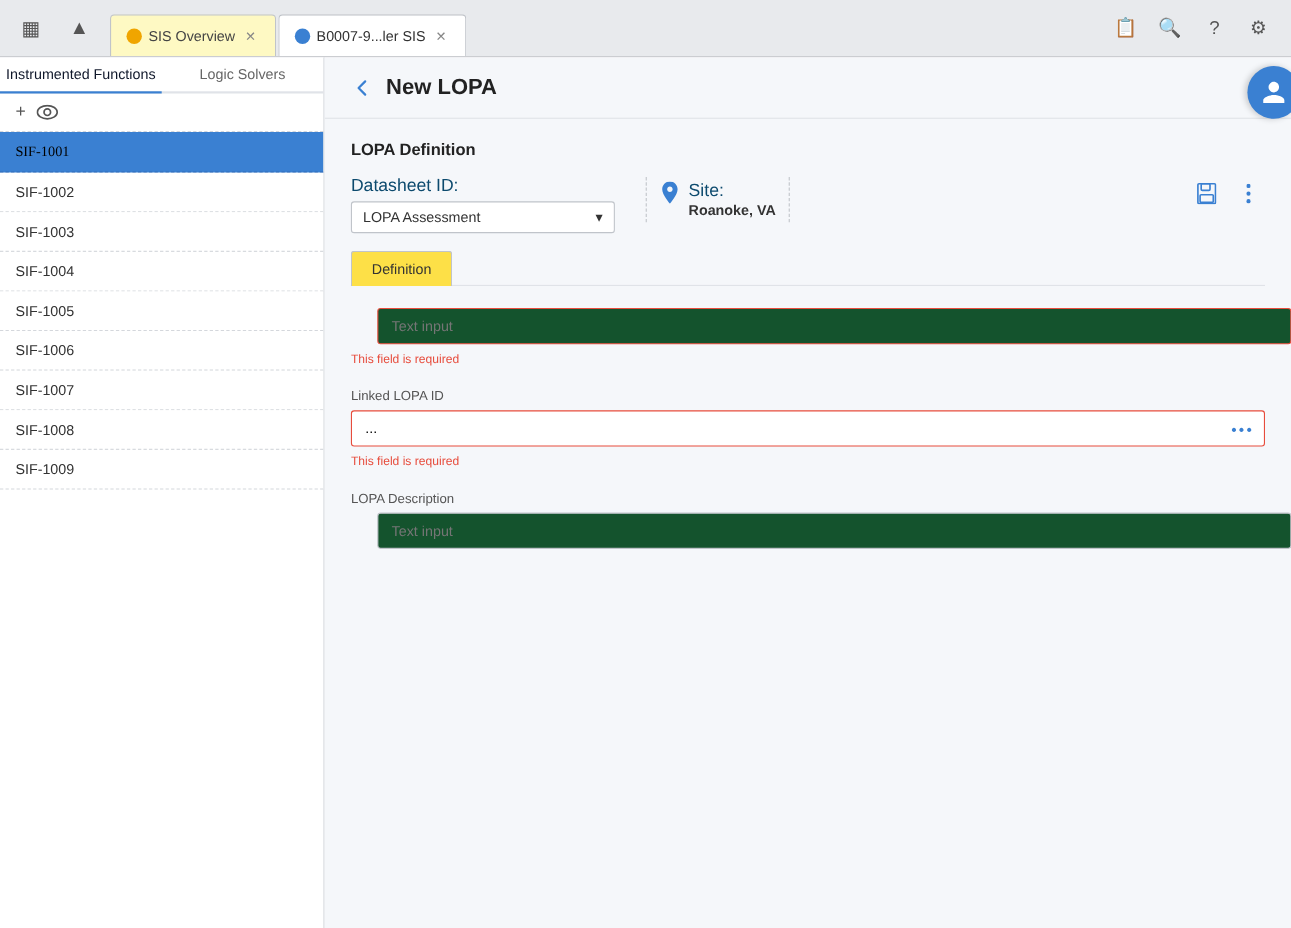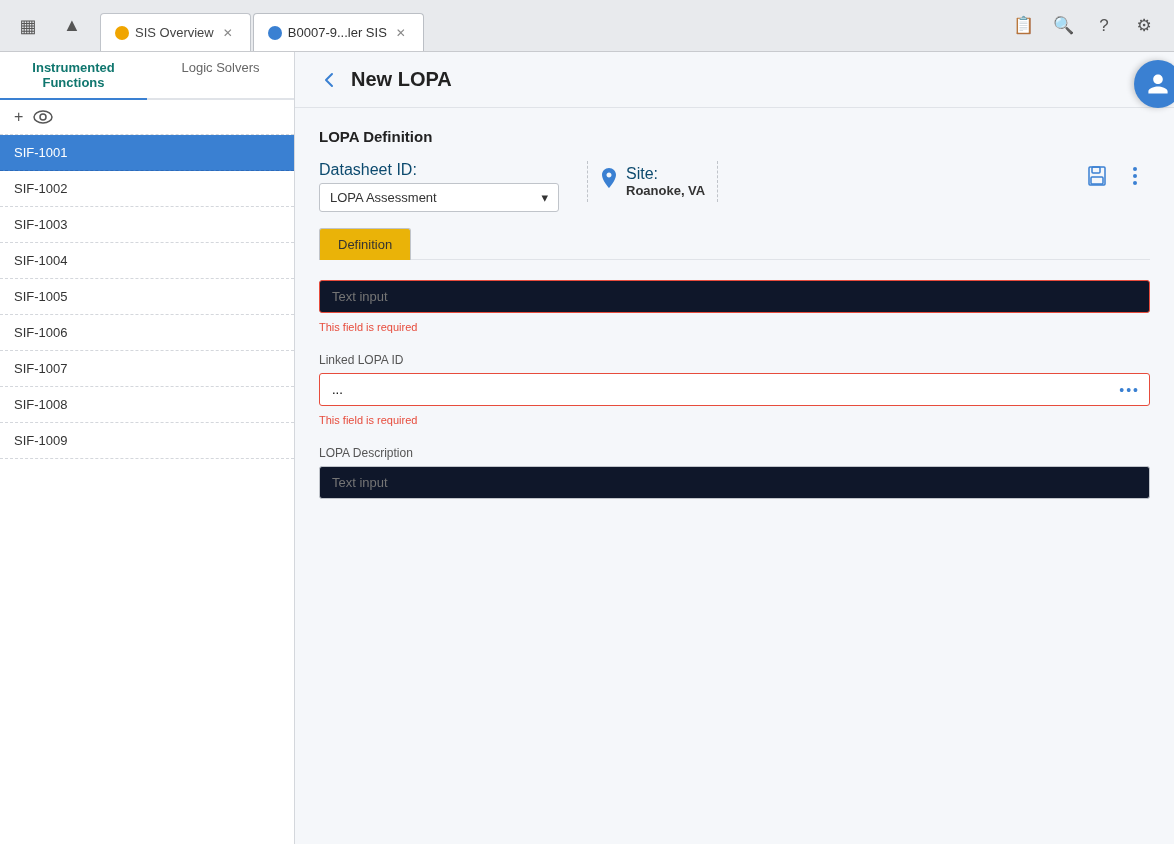--- a/index.html
+++ b/index.html
@@ -38,21 +38,21 @@
       align-items: flex-end;
       flex: 1;
       height: 100%;
       padding-top: 8px;
     }
     .tab {
       display: flex;
       align-items: center;
       padding: 0 14px;
       height: 38px;
-      background: #ffffff;
+      background: #fef9c3;
       border: 1px solid #c0c4ca;
       border-bottom: none;
       border-radius: 4px 4px 0 0;
       cursor: pointer;
       gap: 6px;
       color: #444;
       font-size: 13px;
       margin-right: 2px;
     }
     .tab.active {
@@ -147,23 +147,23 @@
       text-align: center;
       padding: 8px 4px;
       cursor: pointer;
       font-size: 13px;
       color: #666;
       font-weight: 500;
       border-bottom: 2px solid transparent;
       margin-bottom: -2px;
     }
     .sidebar-tab.active {
-      color: #0f766e;
+      color: #0f172a;
       border-bottom: 2px solid #3a80d2;
-      font-weight: 700;
+      font-weight: 400;
     }
 
     
     .sidebar-actions {
       display: flex;
       align-items: center;
       gap: 10px;
       padding: 8px 14px;
       border-bottom: 1px dashed #d4d7dc;
     }
@@ -183,22 +183,23 @@
     .sidebar-item {
       padding: 10px 14px;
       border-bottom: 1px dashed #d4d7dc;
       cursor: pointer;
       font-size: 13px;
       color: #333;
       background: #fff;
     }
     .sidebar-item.active {
       background: #3a80d2;
-      color: #ffffff;
+      color: #000000;
       border-bottom-color: #2e6ab8;
+      font-family: Liberation Serif, serif;
     }
 
     
     .content {
       flex: 1;
       background: #f5f7fa;
       overflow-y: auto;
       display: flex;
       flex-direction: column;
     }
@@ -265,21 +266,20 @@
       padding: 6px 10px;
       background: #fff;
       cursor: pointer;
       min-width: 200px;
       font-size: 13px;
     }
 
     
     .site-info {
       display: flex;
-      align-items: center;
       gap: 8px;
       padding: 4px 12px;
       border-left: 1px dashed #c0c4ca;
       border-right: 1px dashed #c0c4ca;
       margin: 0 12px;
     }
     .site-icon { font-size: 18px; color: #3a80d2; }
     .site-name { font-weight: 600; font-size: 13px; }
 
     
@@ -311,21 +311,21 @@
       padding: 8px 18px;
       cursor: pointer;
       font-size: 13px;
       color: #555;
       border: 1px solid transparent;
       border-bottom: none;
       border-radius: 3px 3px 0 0;
       margin-bottom: -1px;
     }
     .form-tab.active {
-      background: #eab308;
+      background: #fde047;
       border-color: #c0c4ca;
       color: #333;
       font-weight: 500;
     }
 
     
     .form-group {
       margin-bottom: 20px;
     }
     .form-group .field-label {
@@ -333,23 +333,24 @@
       margin-bottom: 6px;
       font-size: 12px;
       color: #555;
     }
     .text-input {
       width: 100%;
       padding: 8px 12px;
       border: 1px solid #e74c3c;
       border-radius: 3px;
       font-size: 13px;
-      background: #0f172a;
+      background: #14532d;
       outline: none;
       color: #999;
+      margin-left: 24px;
     }
     .text-input.no-error { border-color: #c0c4ca; }
 
     .error-msg {
       color: #e74c3c;
       font-size: 11px;
       margin-top: 8px;
     }
 
     

